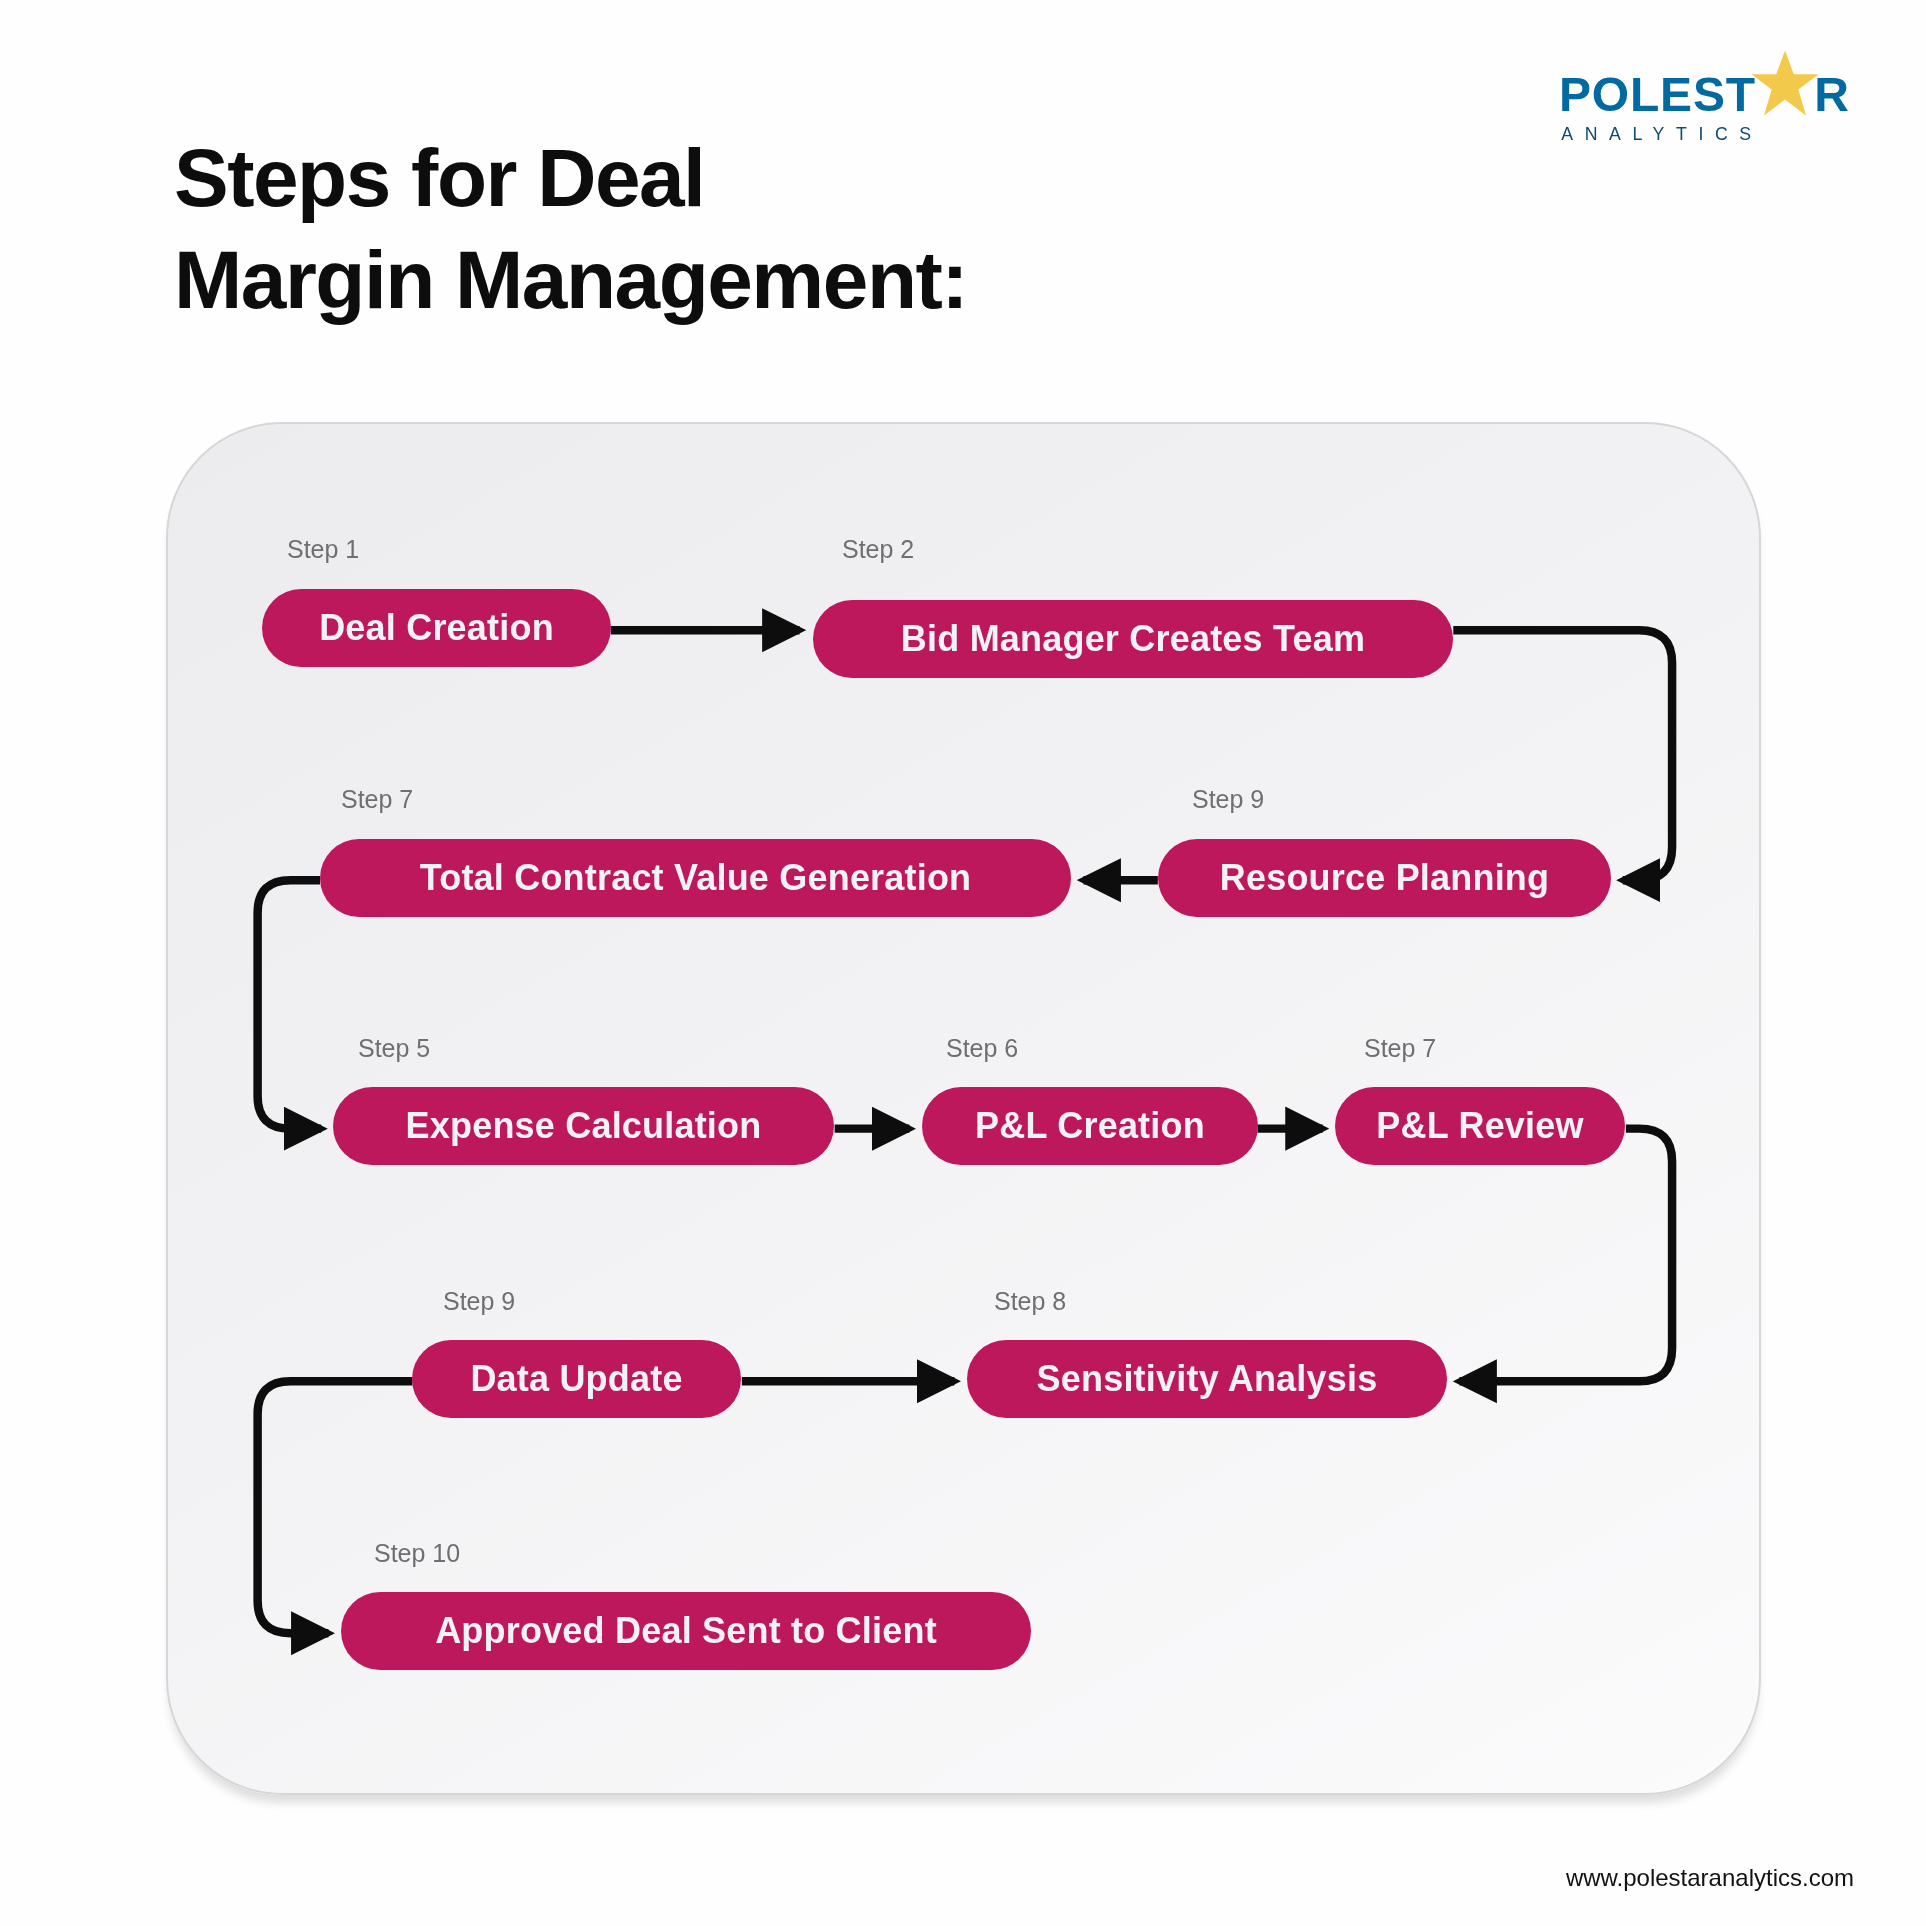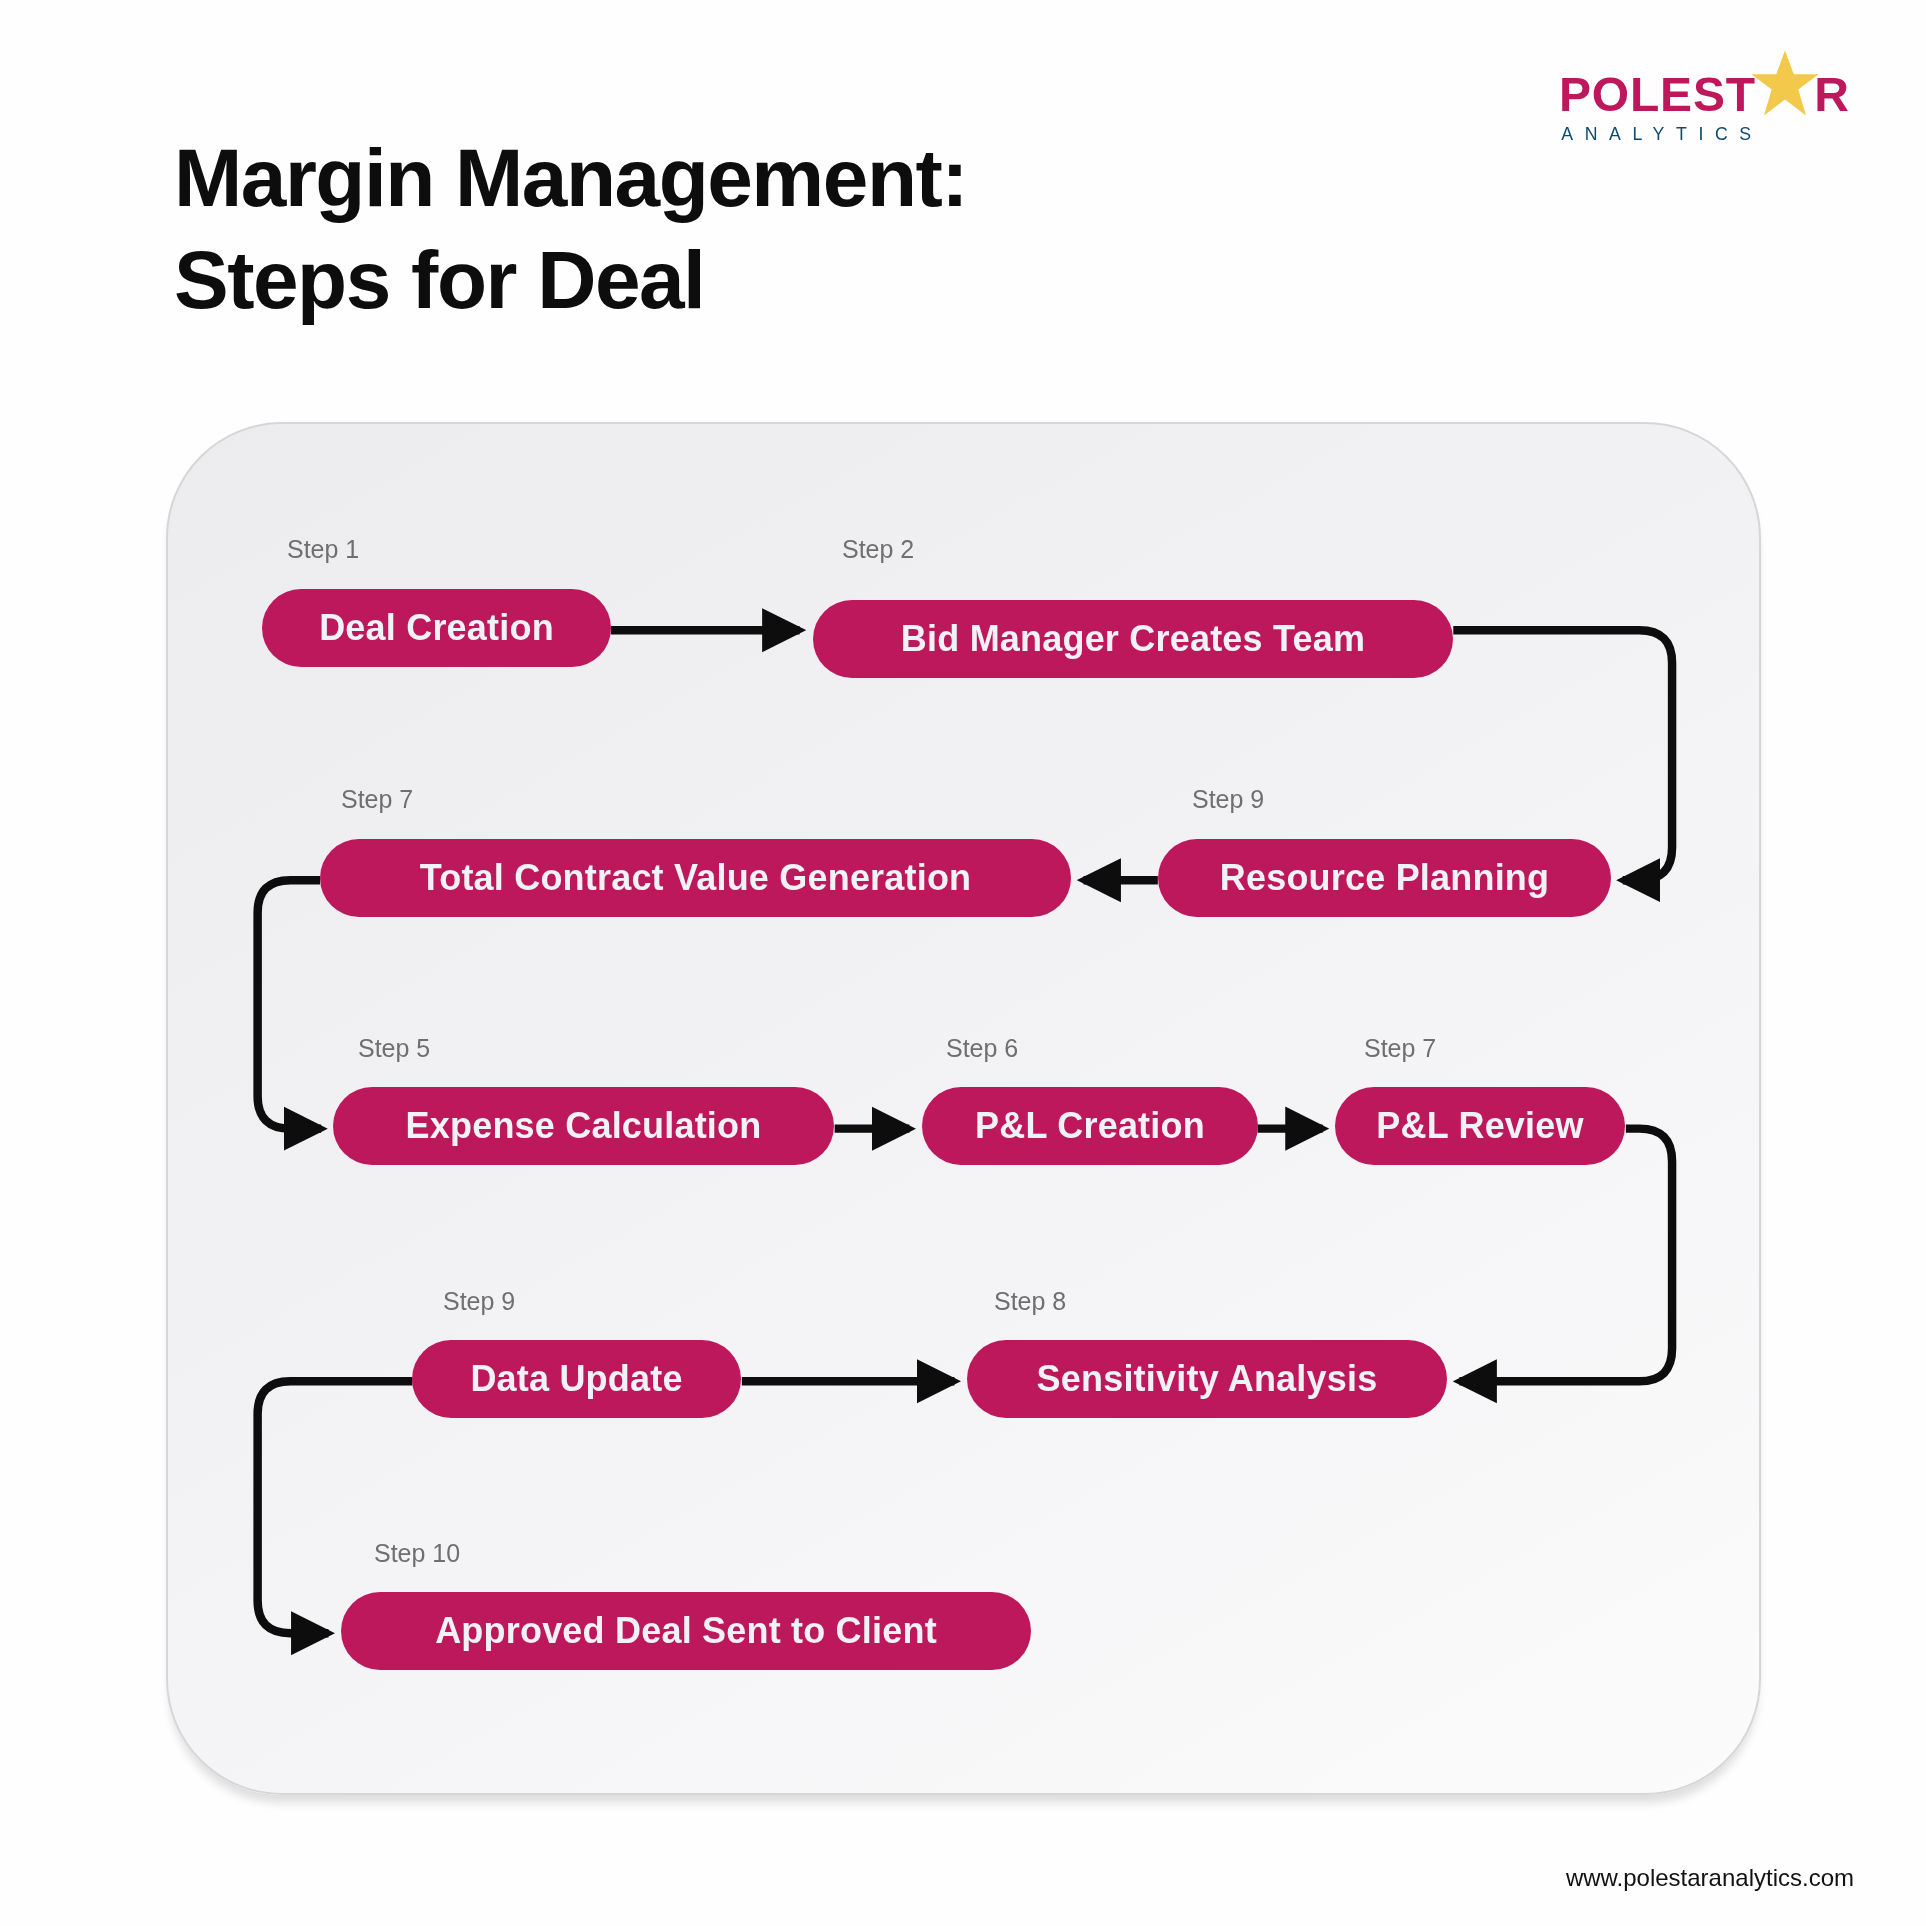--- a/index.html
+++ b/index.html
@@ -12,21 +12,21 @@
   
   .page-title{
     position:absolute;left:174px;top:127px;
     font-size:82px;line-height:102px;font-weight:800;
     letter-spacing:-1.5px;color:#0d0d0d;margin:0;
   }
   .page-title span{display:block;}
   .logo{position:absolute;left:1559px;top:65px;width:308px;}
   .logo-word{
     display:flex;align-items:center;
-    font-size:48px;font-weight:900;letter-spacing:0.8px;color:#be185d;
+    font-size:48px;font-weight:900;letter-spacing:0.8px;color:#0369a1;
     height:58px;
   }
   .logo-star{width:70px;height:70px;margin:-20px -6.2px 0 -5.4px;flex:0 0 auto;}
   .logo-sub{
     font-size:17.7px;font-weight:500;letter-spacing:11.6px;color:#0c4a6e;
     margin-top:0.8px;padding-left:2.3px;white-space:nowrap;
   }
   
   .flow-card{
     position:absolute;left:166px;top:422px;width:1595px;height:1373px;
@@ -51,22 +51,22 @@
   
   .footer-url{
     position:absolute;right:73px;top:1864px;
     font-size:24px;font-weight:400;color:#121212;letter-spacing:0px;
   }
 </style>
 </head>
 <body>
 
 <h1 class="page-title">
+  <span>Steps for Deal</span>
   <span>Margin Management:</span>
-  <span>Steps for Deal</span>
 </h1>
 
 <div class="logo">
   <div class="logo-word">
     <span>POLEST</span>
     <svg class="logo-star" viewBox="0 0 100 100">
       <polygon fill="#f3c94b" points="50,2 62.5,36 98,36 69,58 80,95 50,72 20,95 31,58 2,36 37.5,36"></polygon>
     </svg>
     <span>R</span>
   </div>

